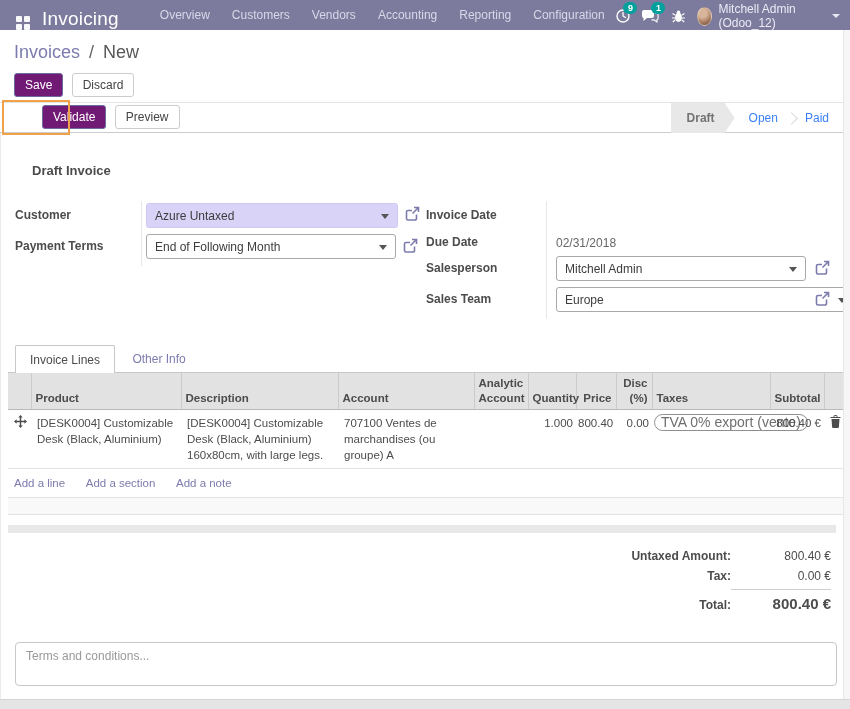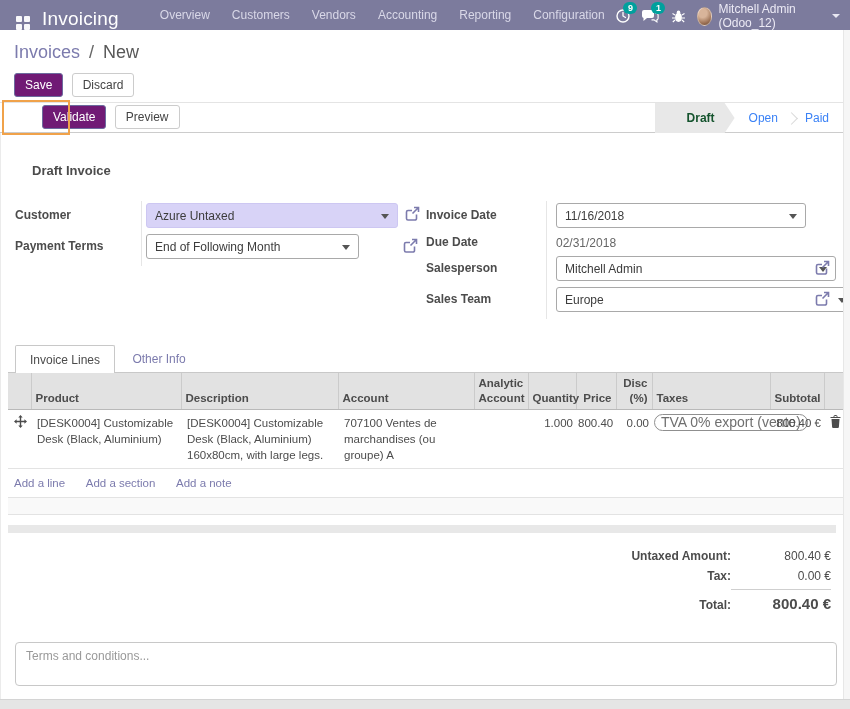--- a/index.html
+++ b/index.html
@@ -50,21 +50,21 @@
   
   .statusbar-row {
     position:absolute; top:102px; left:0; right:7px; height:31px; background:#fff;
     border-top:1px solid #e4e4e4; border-bottom:1px solid #ccc;
   }
   .statusbar-row .left-buttons { position:absolute; left:10px; top:2px;margin-left:32px; }
   .highlight-box { position:absolute; left:2px; top:-3px; width:68px; height:35px; border:2px solid #f0a24a; pointer-events:none; z-index:5; }
   .statusbar { position:absolute; right:0; top:0; height:30px; display:flex; align-items:center; }
   .stage { line-height:30px; font-size:12px; color:#3b82f6; padding:0 14px; cursor:pointer; }
   .stage.active {
-    background:#e8e8e8; color:#14532d; font-weight:bold; padding:0 20px 0 32px;
+    background:#e8e8e8; color:#737373; font-weight:bold; padding:0 20px 0 16px;
     clip-path:polygon(0 0, calc(100% - 10px) 0, 100% 50%, calc(100% - 10px) 100%, 0 100%);
   }
   .chev { width:9px; height:9px; border-top:1px solid #d8d8d8; border-right:1px solid #d8d8d8; transform:rotate(45deg); margin:0 -5px; }
   
   .sheet { position:absolute; top:133px; left:0; right:7px; bottom:10px; background:#fff; border-left:1px solid #ebebeb; }
   .sheet-title { position:absolute; left:14px; top:30px; font-size:13px; font-weight:bold; color:#4c4c4c;margin-left:17px; }
   .fgroup-divider { position:absolute; width:1px; background:#e6e6e6; }
   .flabel { position:absolute; font-weight:bold; font-size:12px; color:#4c4c4c; }
   .o-select {
     position:absolute; height:25px; width:252px; border:1px solid #a9a9a9; border-radius:3px;
@@ -204,40 +204,36 @@
   <div class="o-select hl" style="left:145px; top:70px;">
     <span>Azure Untaxed</span>
     <span class="sel-caret"></span>
   </div>
   <svg class="ext-ic" style="left:403px; top:72px;" viewBox="0 0 17 17">
     <path d="M12.5 9.5 v4 a1.5 1.5 0 0 1 -1.5 1.5 H4 a1.5 1.5 0 0 1 -1.5 -1.5 V7 A1.5 1.5 0 0 1 4 5.5 h4" fill="none" stroke="#7c7bad" stroke-width="1.6"></path>
     <path d="M10 2.5 h4.5 v4.5 M14.2 2.8 L8.5 8.5" fill="none" stroke="#7c7bad" stroke-width="1.6"></path>
   </svg>
 
   <div class="flabel" style="left:14px; top:106px;">Payment Terms</div>
-  <div class="o-select" style="left:145px; top:101px; width:213px;">
+  <div class="o-select" style="left:145px; top:101px; width:250px;">
     <span>End of Following Month</span>
     <span class="sel-caret"></span>
   </div>
   <svg class="ext-ic" style="left:401px; top:104px;" viewBox="0 0 17 17">
     <path d="M12.5 9.5 v4 a1.5 1.5 0 0 1 -1.5 1.5 H4 a1.5 1.5 0 0 1 -1.5 -1.5 V7 A1.5 1.5 0 0 1 4 5.5 h4" fill="none" stroke="#7c7bad" stroke-width="1.6"></path>
     <path d="M10 2.5 h4.5 v4.5 M14.2 2.8 L8.5 8.5" fill="none" stroke="#7c7bad" stroke-width="1.6"></path>
   </svg>
 
   <div class="flabel" style="left:425px; top:75px;">Invoice Date</div>
-  <div class="o-select" style="left:555px; top:70px; width:250px;">
-    <span>11/16/2018</span>
-    <span class="sel-caret"></span>
-  </div>
 
   <div class="flabel" style="left:425px; top:102px;">Due Date</div>
   <div class="ro-value" style="left:555px; top:103px;">02/31/2018</div>
 
   <div class="flabel" style="left:425px; top:128px;">Salesperson</div>
-  <div class="o-select" style="left:555px; top:123px; width:280px;">
+  <div class="o-select" style="left:555px; top:123px; width:250px;">
     <span>Mitchell Admin</span>
     <span class="sel-caret"></span>
   </div>
   <svg class="ext-ic" style="left:813px; top:126px;" viewBox="0 0 17 17">
     <path d="M12.5 9.5 v4 a1.5 1.5 0 0 1 -1.5 1.5 H4 a1.5 1.5 0 0 1 -1.5 -1.5 V7 A1.5 1.5 0 0 1 4 5.5 h4" fill="none" stroke="#7c7bad" stroke-width="1.6"></path>
     <path d="M10 2.5 h4.5 v4.5 M14.2 2.8 L8.5 8.5" fill="none" stroke="#7c7bad" stroke-width="1.6"></path>
   </svg>
 
   <div class="flabel" style="left:425px; top:159px;">Sales Team</div>
   <div class="o-select" style="left:555px; top:154px; width:299px;">

